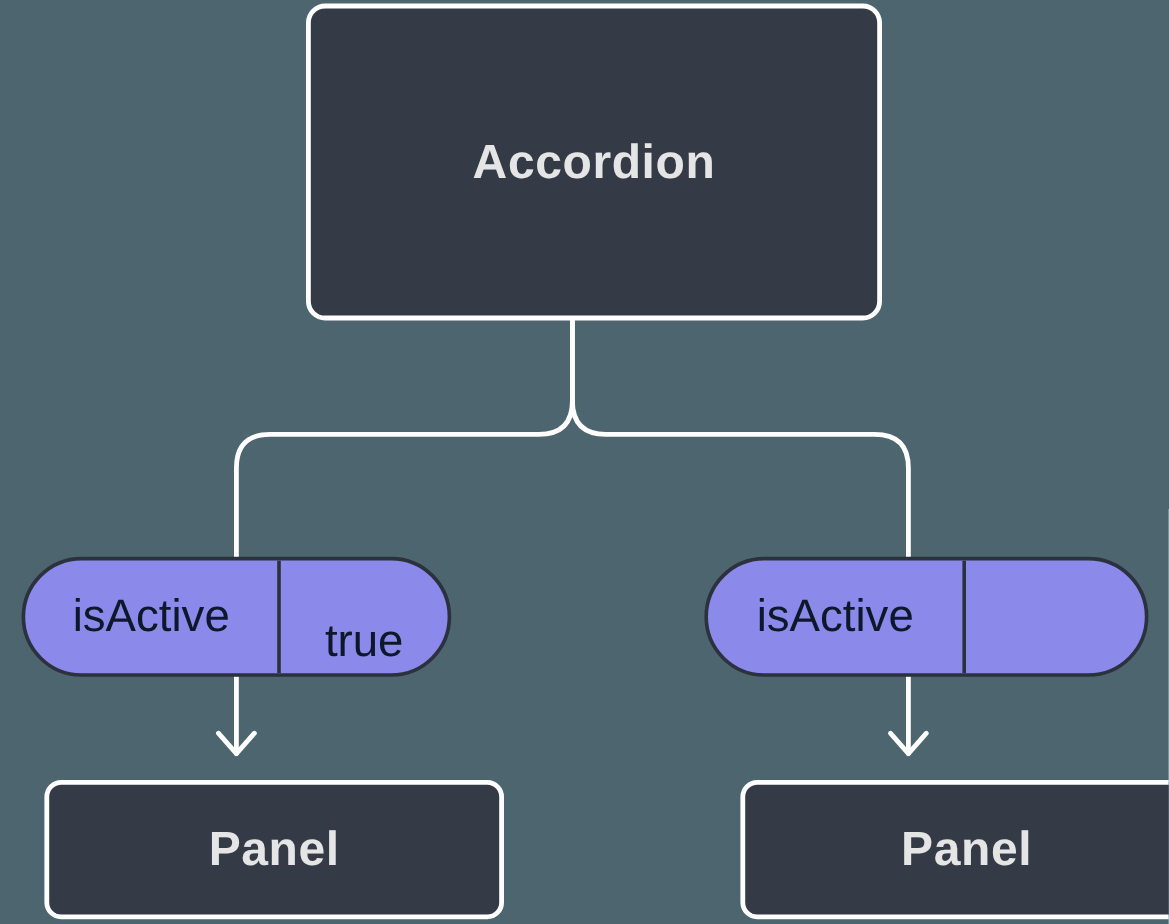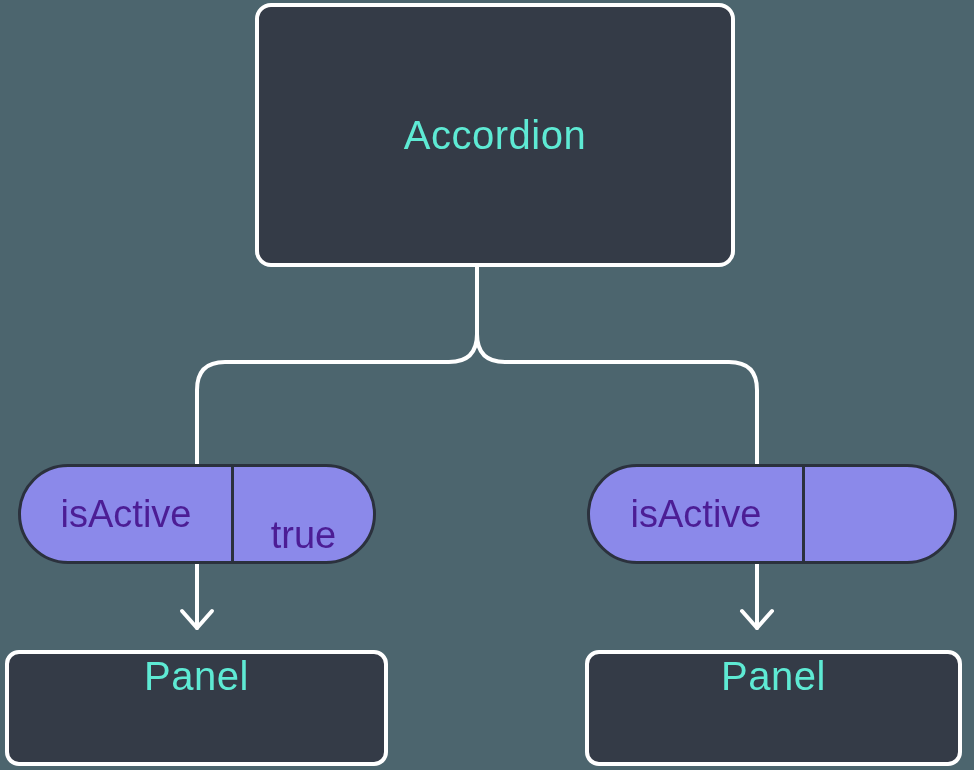--- a/index.html
+++ b/index.html
@@ -33,23 +33,23 @@
     left: 255px; top: 3px;
     width: 480px; height: 264px;
     border-radius: 16px;
     display: flex;
     flex-direction: column;
     align-items: center;
     justify-content: center;
   }
   .node-title {
     font-size: 40px;
-    font-weight: 400;
+    font-weight: 700;
     letter-spacing: 0.5px;
-    color: #5eead4;
+    color: #e5e5e5;
   }
   .outline-pill {
     margin-top: 26px;
     width: 374px; height: 100px;
     box-sizing: border-box;
     border: 3px solid #8a87e8;
     border-radius: 52px;
     display: flex;
     align-items: stretch;
     overflow: hidden;
@@ -76,35 +76,36 @@
     box-sizing: border-box;
     display: flex;
     align-items: stretch;
     overflow: hidden;
   }
   .solid-pill .cell {
     display: flex;
     align-items: center;
     justify-content: center;
     font-size: 38px;
-    color: #4c1d95;
+    color: #0f172a;
   }
   .solid-pill .cell.name { border-right: 3px solid #2b313d; }
   .solid-pill .cell.value { flex: 1; margin-top: 42px; }
   .pill-left  { left: 18px;  width: 358px; }
   .pill-left  .cell.name { width: 210px; }
   .pill-right { left: 587px; width: 370px; }
   .pill-right .cell.name { width: 212px; }
   .panel-node {
     top: 650px;
     height: 116px;
     border-radius: 14px;
     display: flex;
-    align-items: flex-start;
+    align-items: center;
     justify-content: center;
+    margin-left: 32px;
   }
   .panel-left  { left: 5px;   width: 383px; }
   .panel-right { left: 585px; width: 377px; }
 </style>
 </head>
 <body>
 
 <div class="canvas">
 
   <svg class="connectors" viewBox="0 0 974 770" aria-hidden="true">

